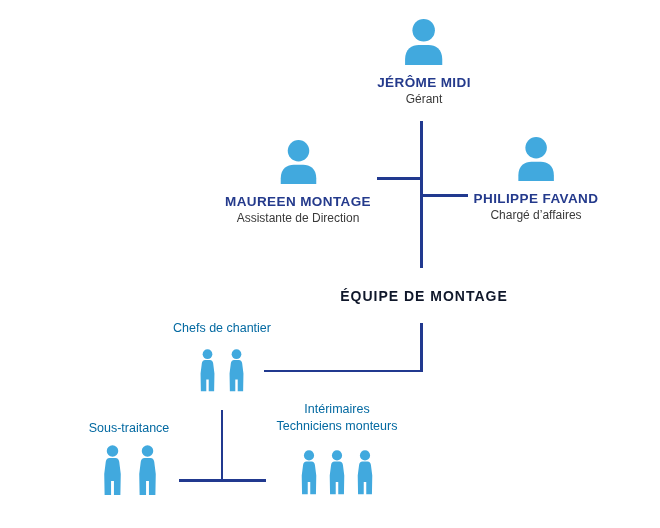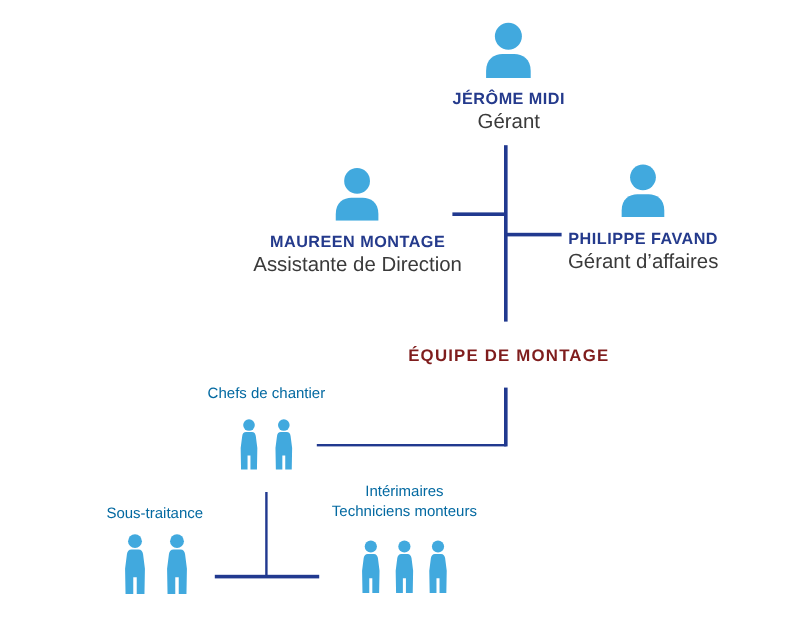--- a/index.html
+++ b/index.html
@@ -27,38 +27,38 @@
   }
   .person-name {
     margin-top: 10px;
     font-size: 13.5px;
     font-weight: bold;
     letter-spacing: 0.4px;
     color: #243a8c;
   }
   .person-role {
     margin-top: 2px;
-    font-size: 17px;
+    font-size: 12px;
     color: #3a3a3a;
   }
   .group-label {
     position: absolute;
     transform: translateX(-50%);
     font-size: 12.5px;
     color: #0369a1;
     text-align: center;
     white-space: nowrap;
   }
   .equipe-label {
     position: absolute;
     transform: translateX(-50%);
     font-size: 14px;
     font-weight: bold;
     letter-spacing: 1px;
-    color: #7f1d1d;
+    color: #0f172a;
     white-space: nowrap;
   }
   .icon-row {
     position: absolute;
     transform: translateX(-50%);
     display: flex;
     align-items: flex-end;
   }
   .icon-row svg { display: block; }
   
@@ -107,21 +107,21 @@
     <div class="person-name">MAUREEN MONTAGE</div>
     <div class="person-role">Assistante de Direction</div>
   </div>
 
   <div class="node node-charge">
     <svg width="43" height="45" viewBox="0 0 46 48" aria-hidden="true">
       <circle cx="23" cy="12.5" r="11.5" fill="#41A9DE"></circle>
       <path d="M4,48 L4,42 C4,31.5 11,27.5 18,27.5 L28,27.5 C35,27.5 42,31.5 42,42 L42,48 Z" fill="#41A9DE"></path>
     </svg>
     <div class="person-name">PHILIPPE FAVAND</div>
-    <div class="person-role">Gérant d’affaires</div>
+    <div class="person-role">Chargé d’affaires</div>
   </div>
 
   <div class="equipe-label lbl-equipe">ÉQUIPE DE MONTAGE</div>
 
   <div class="group-label lbl-chefs">Chefs de chantier</div>
   <div class="icon-row row-chefs">
     <svg width="21" height="46" viewBox="0 0 26 54" aria-hidden="true">
       <circle cx="13" cy="6.2" r="6" fill="#41A9DE"></circle>
       <path d="M10,13.5 L16,13.5 C18.4,13.5 19.6,15.2 20,17.5 L21.6,30 L21.2,52 L14.5,52 L14.5,37.5 L11.5,37.5 L11.5,52 L4.8,52 L4.4,30 L6,17.5 C6.4,15.2 7.6,13.5 10,13.5 Z" fill="#41A9DE"></path>
     </svg>

